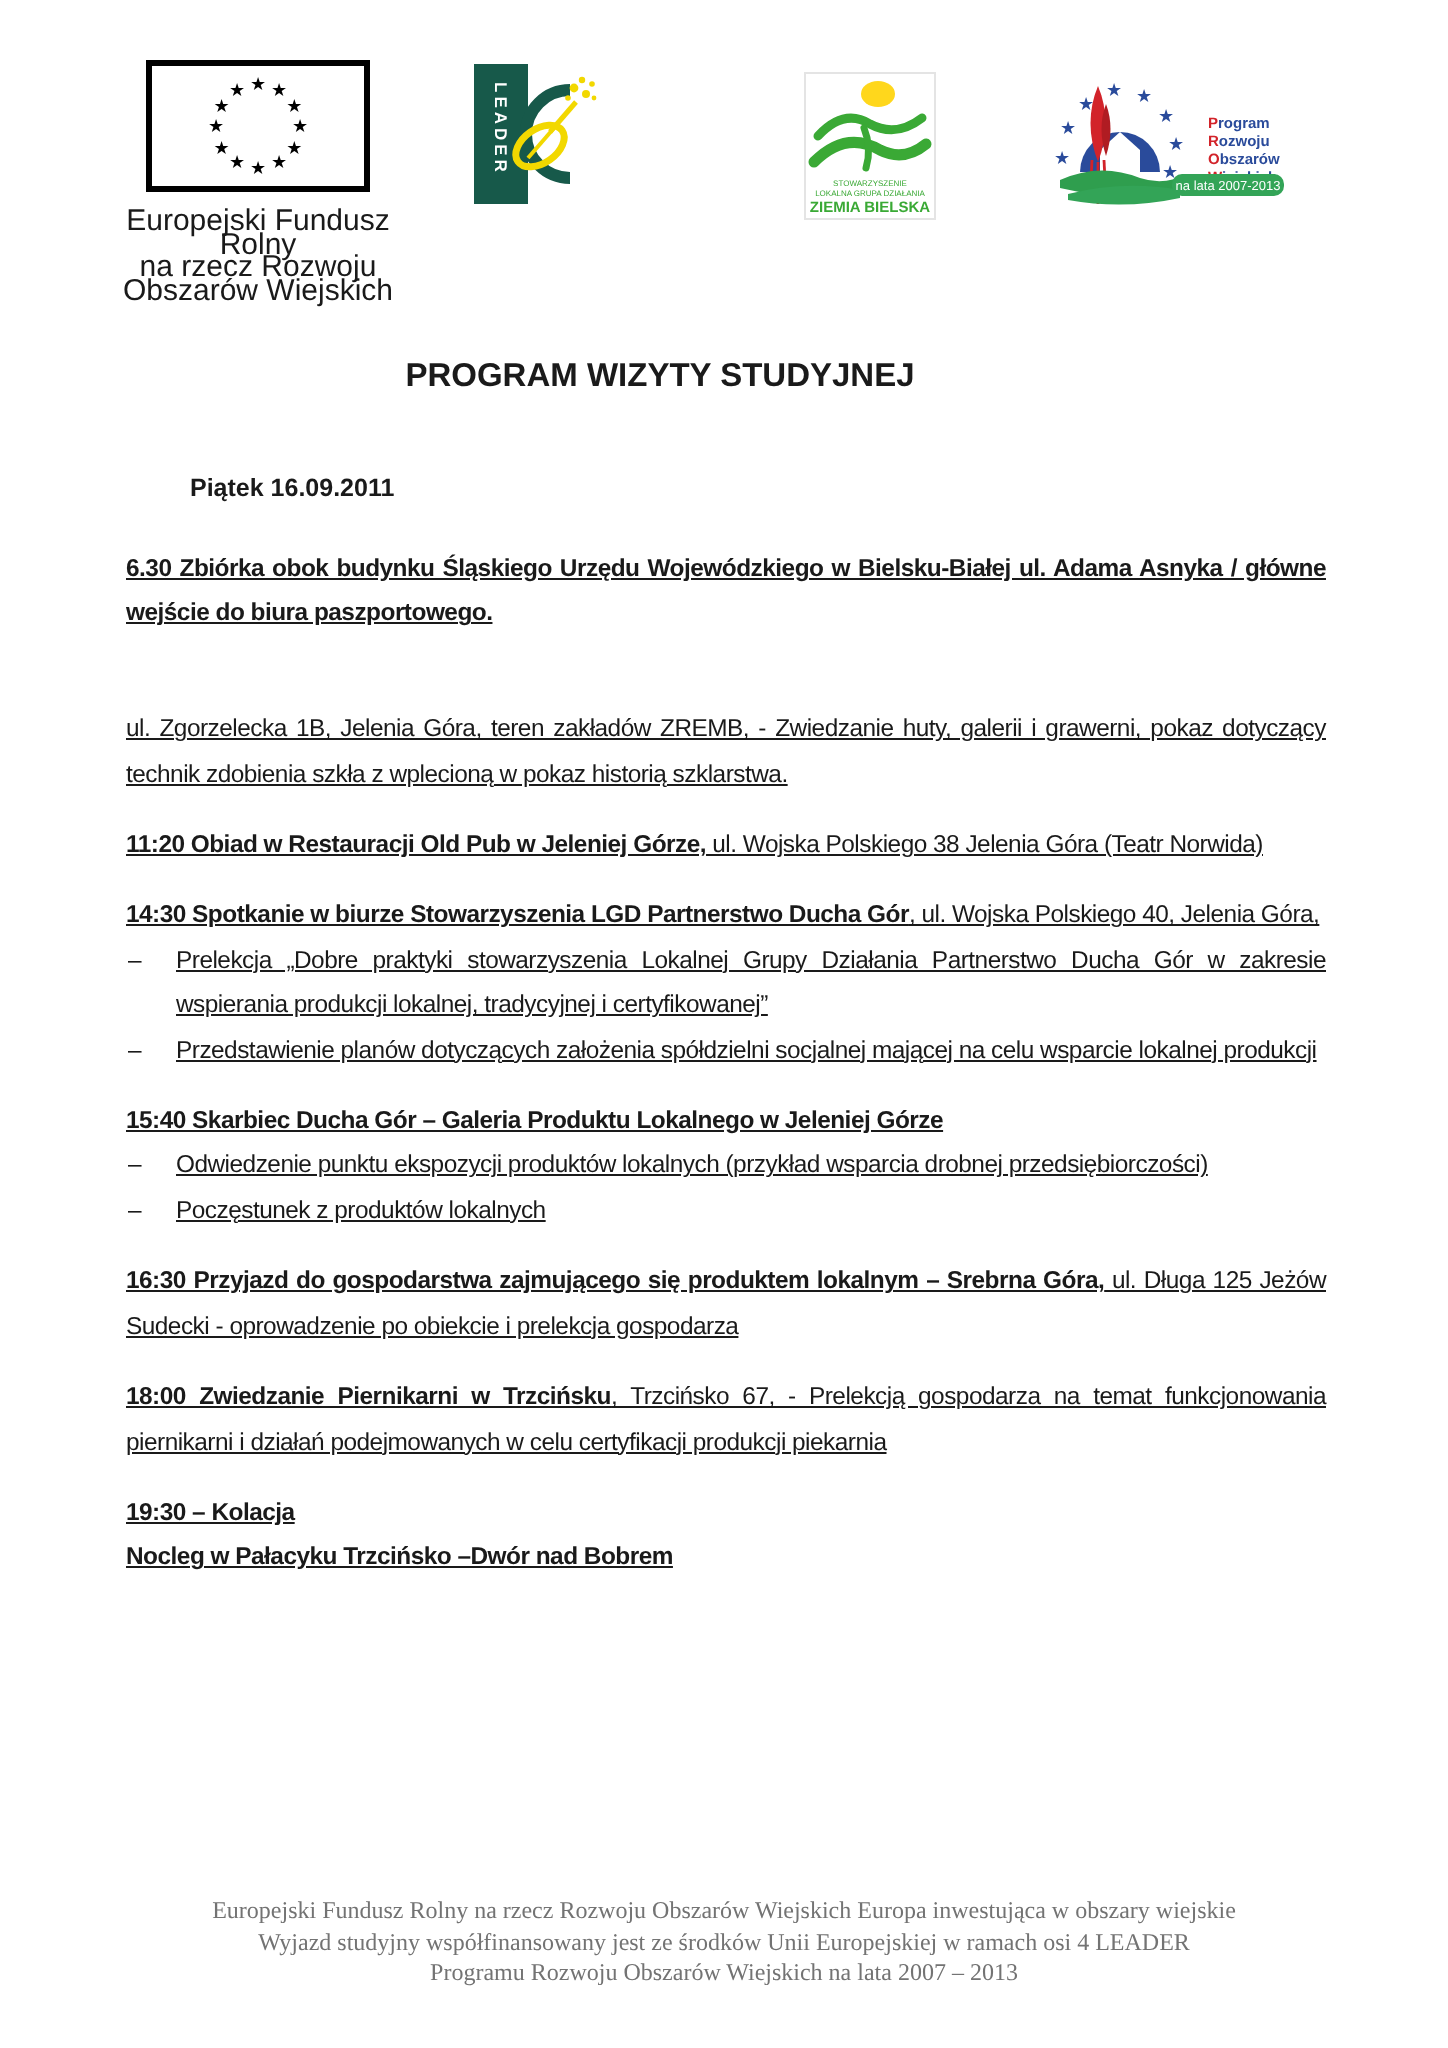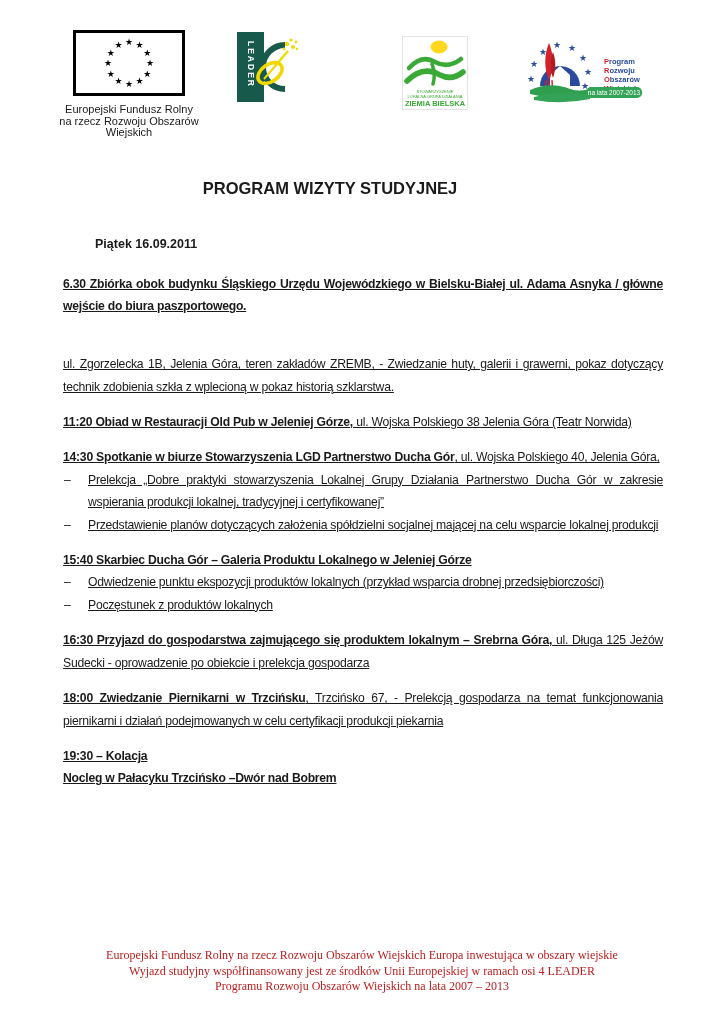--- a/index.html
+++ b/index.html
@@ -2,40 +2,40 @@
 <html lang="pl"><head>
 <meta charset="utf-8">
 <style>
   html,body{margin:0;padding:0;background:#fff;}
   body{width:724px;height:1024px;position:relative;font-family:"Liberation Sans",sans-serif;color:#1a1a1a;overflow:hidden;}
   .page{position:absolute;inset:0;background:#ffffff;}
 
   
   .logos{position:absolute;top:28px;left:0;width:724px;height:112px;}
   .logo-eu{position:absolute;left:44px;top:2px;width:170px;text-align:center;}
-  .eu-caption{font-size:11px;line-height:11.5px;margin-top:4px;color:#1a1a1a;}
+  .eu-caption{font-size:15px;line-height:11.5px;margin-top:4px;color:#1a1a1a;}
   .logo-leader{position:absolute;left:237px;top:4px;}
   .logo-zb{position:absolute;left:402px;top:8px;}
   .logo-prow{position:absolute;left:524px;top:8px;}
 
   
   .title{position:absolute;top:179px;left:0;width:660px;text-align:center;font-size:16.5px;font-weight:bold;margin:0;letter-spacing:0;}
   .date-heading{position:absolute;top:237px;left:63px;margin:0;font-size:12.5px;font-weight:bold;padding-left:32px;}
 
   
   .schedule{position:absolute;top:273px;left:63px;width:600px;font-size:12.2px;line-height:22.4px;letter-spacing:-0.25px;}
   .para{margin:0 0 13px 0;text-decoration:underline;}
   .ptext{margin:0;text-align:justify;}
   .b{font-weight:bold;}
   .bullet{position:relative;padding-left:25px;text-align:justify;}
   .bullet .dash{position:absolute;left:1px;top:0;}
 
   
   .footer{position:absolute;top:948px;left:0;width:724px;text-align:center;
-          font-family:"Liberation Serif",serif;font-size:12px;line-height:15.5px;color:#b91c1c;}
+          font-family:"Liberation Serif",serif;font-size:12px;line-height:15.5px;color:#737373;}
 </style>
 </head>
 <body>
 
 <div class="page">
 
   <div class="logos">
 
     <div class="logo-eu">
       <span>

